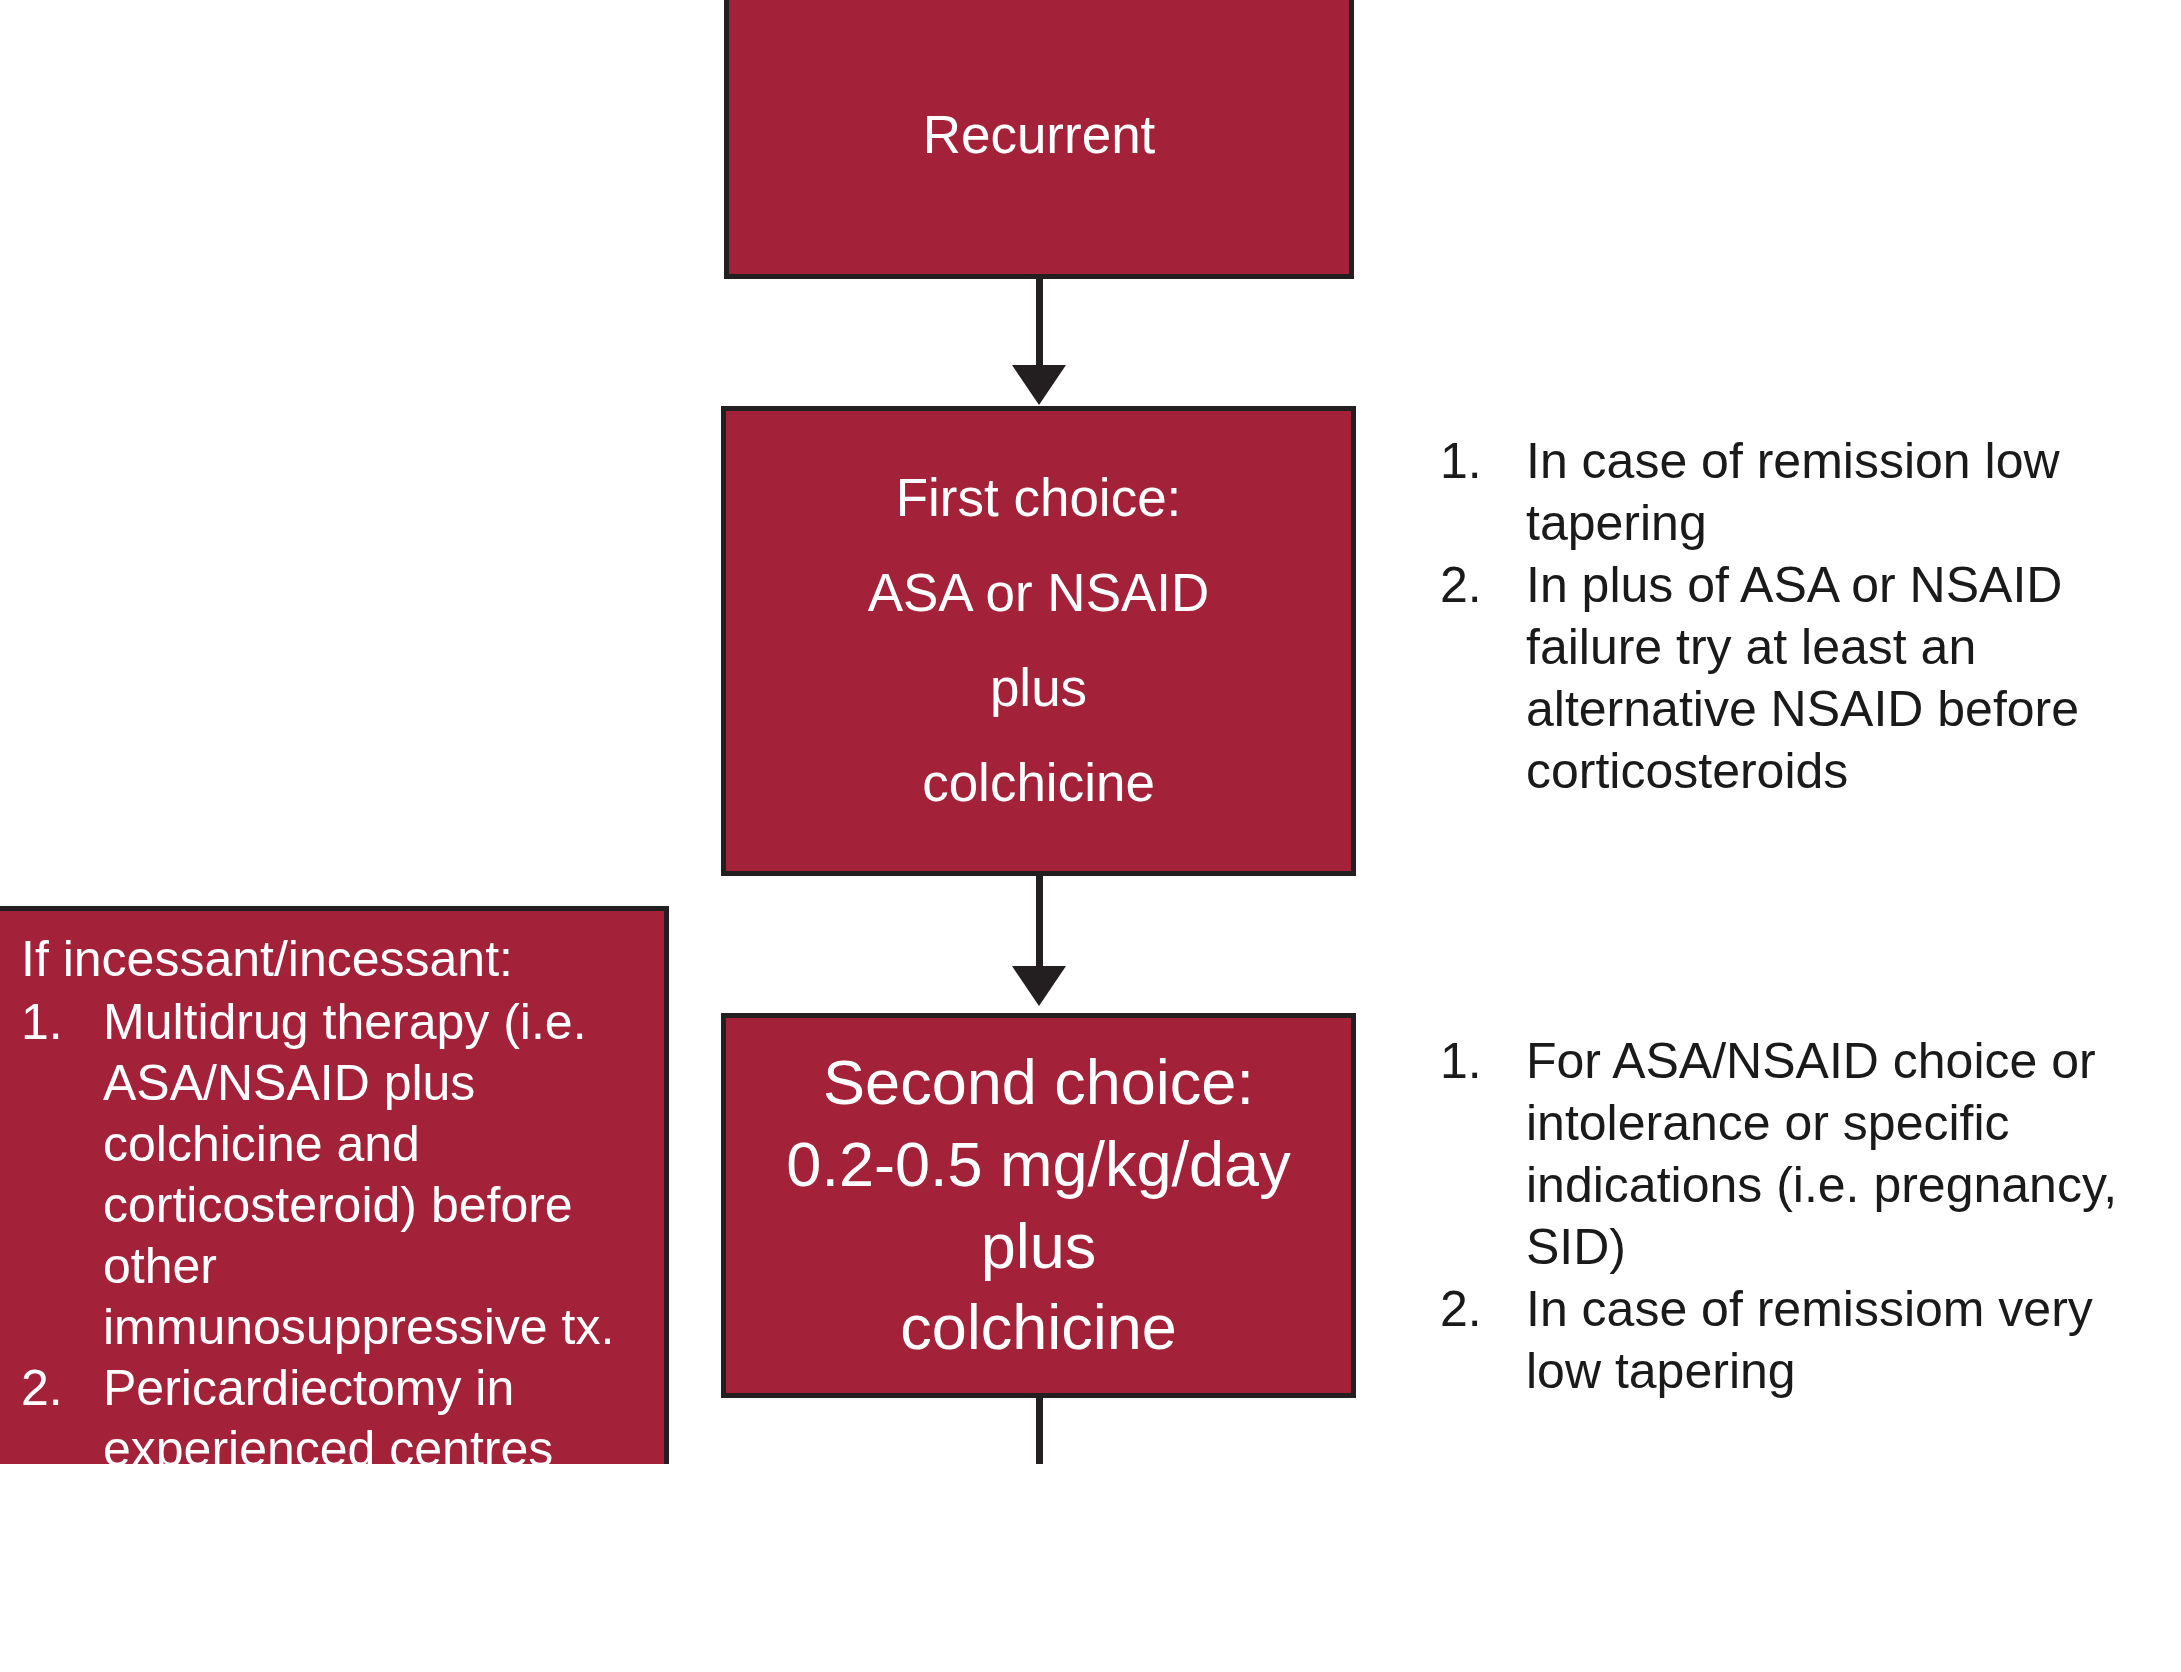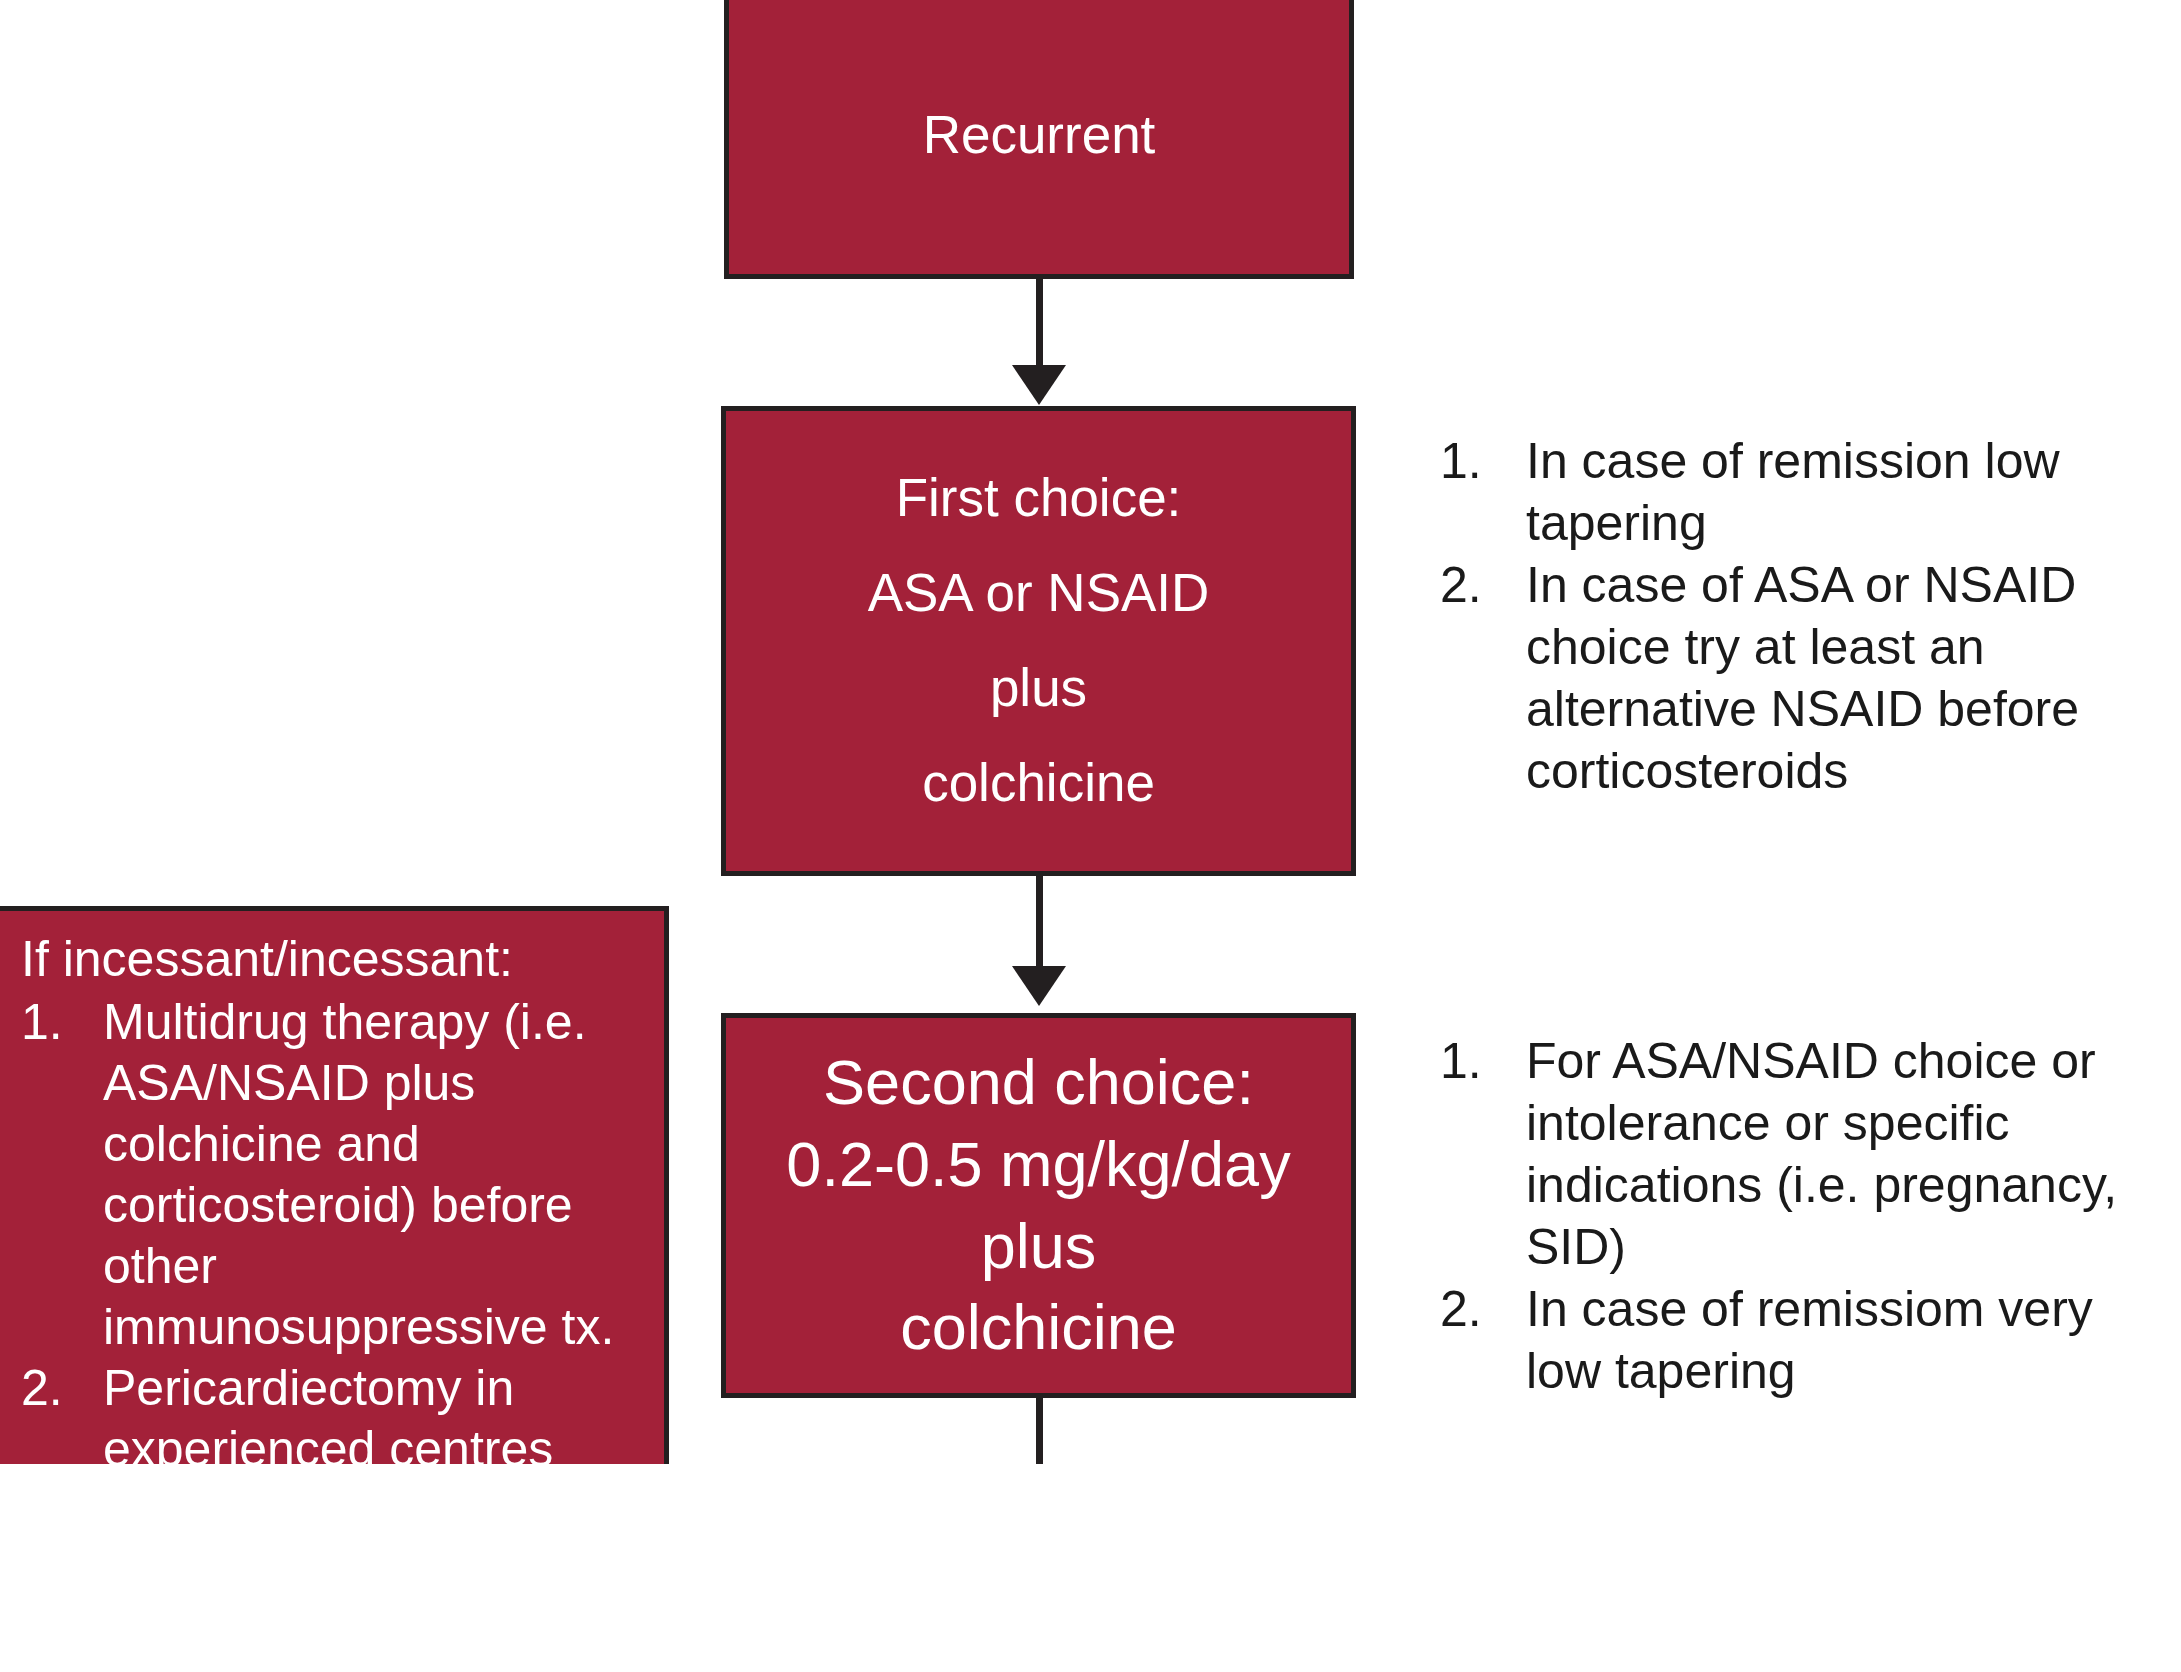--- a/index.html
+++ b/index.html
@@ -194,21 +194,21 @@
   </div>
 
   <div class="side-list" id="side-list-1">
     <ul class="olist">
       <li>
         <span class="marker">1.</span>
         <span class="item-text">In case of remission low tapering</span>
       </li>
       <li>
         <span class="marker">2.</span>
-        <span class="item-text">In case of ASA or NSAID choice try at least an alternative NSAID before corticosteroids</span>
+        <span class="item-text">In plus of ASA or NSAID failure try at least an alternative NSAID before corticosteroids</span>
       </li>
     </ul>
   </div>
 
   <div class="side-list" id="side-list-2">
     <ul class="olist">
       <li>
         <span class="marker">1.</span>
         <span class="item-text">For ASA/NSAID choice or intolerance or specific indications (i.e. pregnancy, SID)</span>
       </li>

